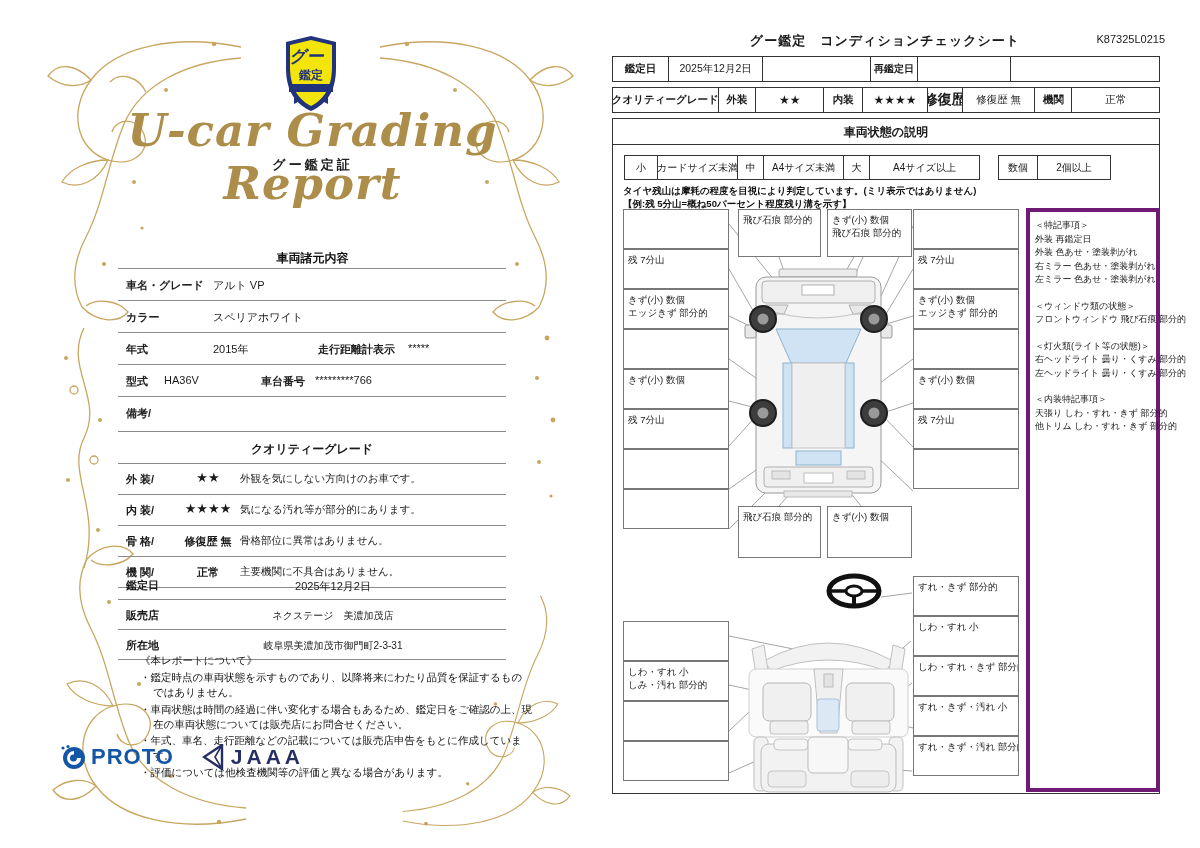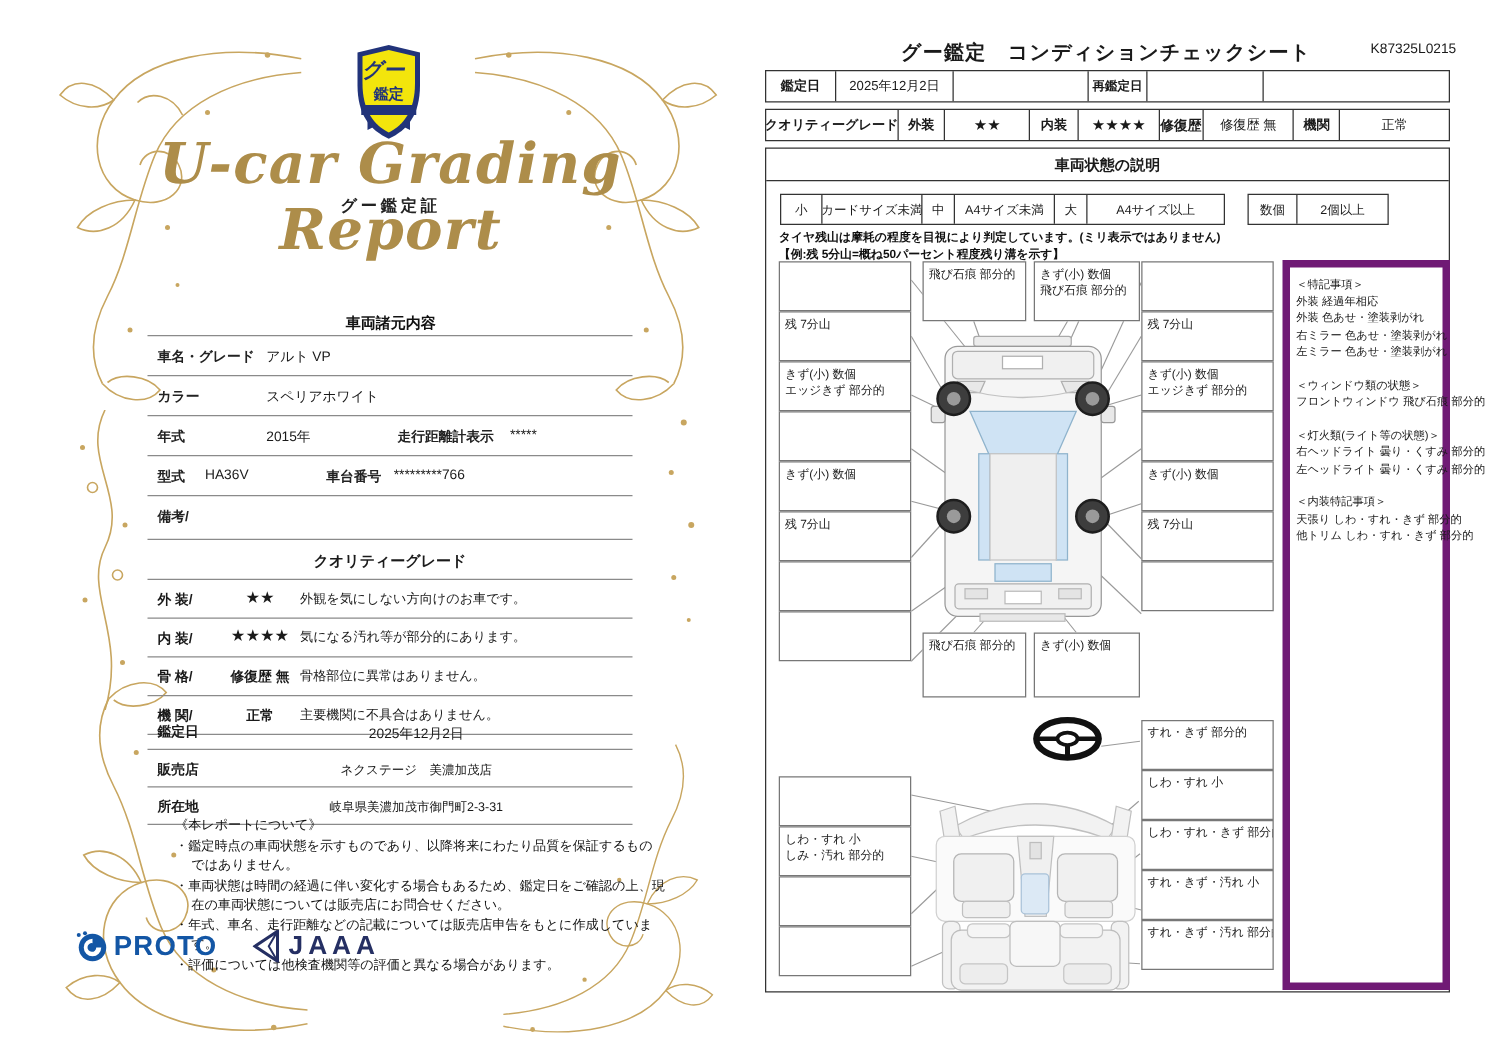--- a/index.html
+++ b/index.html
@@ -39,21 +39,21 @@
   .about{position:absolute;left:80px;top:625px;width:392px;
     font-family:"Liberation Serif","DejaVu Serif",serif;font-size:10.5px;line-height:1.45;color:#111;}
   .about .about-title{margin-bottom:2px;}
   .about .line{padding-left:13px;text-indent:-13px;margin-bottom:1px;}
   .logos{position:absolute;left:0;top:716px;width:100%;display:flex;justify-content:flex-start;align-items:center;gap:28px;}
   .logo{display:flex;align-items:center;gap:5px;}
   .proto-text{font-size:22px;font-weight:bold;color:#1356a5;letter-spacing:1px;}
   .jaaa-text{font-size:21px;font-weight:bold;color:#252f63;letter-spacing:4px;}
   
   #right-page{position:absolute;left:605px;top:28px;width:560px;height:806px;}
-  .rp-title{position:absolute;left:0;top:4px;width:100%;text-align:center;font-weight:bold;font-size:16px;letter-spacing:1px;}
+  .rp-title{position:absolute;left:0;top:4px;width:100%;text-align:center;font-weight:bold;font-size:13px;letter-spacing:1px;}
   .rp-code{position:absolute;right:0;top:5px;font-size:11px;}
   .hcells{position:absolute;left:7px;width:548px;height:26px;display:flex;border:1px solid #333;box-sizing:border-box;}
   .hcells .cell{border-left:1px solid #333;box-sizing:border-box;display:flex;align-items:center;justify-content:center;
     font-size:10.5px;white-space:nowrap;overflow:hidden;}
   .hcells .cell:first-child{border-left:none;}
   .hcells .cell.b{font-weight:600;}
   .rp-main{position:absolute;left:7px;top:90px;width:548px;height:676px;border:1px solid #333;box-sizing:border-box;}
   .rp-sec-title{position:absolute;left:0;top:0;width:100%;height:26px;line-height:26px;text-align:center;
     font-weight:bold;font-size:12px;border-bottom:1px solid #333;box-sizing:border-box;}
   .mini-table{position:absolute;height:25px;display:flex;border:1px solid #333;box-sizing:border-box;}
@@ -62,21 +62,21 @@
   .mini-table .cell:first-child{border-left:none;}
   .tire-note{position:absolute;left:10px;top:66px;font-size:9.5px;font-weight:600;line-height:1.35;color:#111;}
   .col{position:absolute;display:flex;flex-direction:column;gap:0;z-index:2;}
   .row-boxes{position:absolute;display:flex;gap:6px;z-index:2;}
   .lbox{width:106px;height:40px;border:1px solid #777;background:#fff;box-sizing:border-box;
     padding:3px 4px;font-size:9.5px;line-height:1.4;white-space:nowrap;overflow:hidden;}
   .lbox.t{width:83px;height:48px;}
   .lbox.t2{width:85px;height:48px;}
   .lbox.bt{width:83px;height:52px;}
   .lbox.bt2{width:85px;height:52px;}
-  .notes-panel{position:absolute;left:413px;top:89px;width:134px;height:584px;border:6px solid #701a75;
+  .notes-panel{position:absolute;left:413px;top:89px;width:134px;height:584px;border:4px solid #701a75;
     box-sizing:border-box;padding:7px 5px;font-size:9px;line-height:1.5;z-index:2;background:#fff;}
   .notes-panel .line{min-height:13px;white-space:nowrap;}
   .leader-svg{position:absolute;left:0;top:0;z-index:1;}
   .diagram{position:absolute;z-index:1;}
   .rp-footer{position:absolute;left:2px;top:770px;font-size:11px;font-weight:bold;white-space:nowrap;}
 </style>
 </head>
 <body>
 
 <div id="left-page">
@@ -288,21 +288,21 @@
     <div class="cell" style="width:93px"></div>
     <div class="cell" style="width:150px"></div>
   </div>
 
   <div class="hcells" style="top:59px">
     <div class="cell b" style="width:105px">クオリティーグレード</div>
     <div class="cell b" style="width:38px">外装</div>
     <div class="cell" style="width:68px;font-size:12px">★★</div>
     <div class="cell b" style="width:39px">内装</div>
     <div class="cell" style="width:65px;font-size:12px">★★★★</div>
-    <div class="cell b" style="width:35px;font-size:11px">修復歴</div>
+    <div class="cell b" style="width:35px;font-size:14px">修復歴</div>
     <div class="cell" style="width:73px">修復歴 無</div>
     <div class="cell b" style="width:37px">機関</div>
     <div class="cell" style="width:88px">正常</div>
   </div>
 
   <div class="rp-main">
     <div class="rp-sec-title">車両状態の説明</div>
 
     <div class="mini-table" style="left:11px;top:36px">
       <div class="cell b" style="width:32px">小</div>
@@ -494,21 +494,21 @@
       <div class="lbox">
           <div class="line">すれ・きず・汚れ 小</div>
         </div>
       <div class="lbox">
           <div class="line">すれ・きず・汚れ 部分的</div>
         </div>
     </div>
 
     <div class="notes-panel">
         <div class="line">＜特記事項＞</div>
-        <div class="line">外装 経過年相応</div>
+        <div class="line">外装 再鑑定日</div>
         <div class="line">外装 色あせ・塗装剥がれ</div>
         <div class="line">右ミラー 色あせ・塗装剥がれ</div>
         <div class="line">左ミラー 色あせ・塗装剥がれ</div>
         <div class="line"></div>
         <div class="line">＜ウィンドウ類の状態＞</div>
         <div class="line">フロントウィンドウ 飛び石痕 部分的</div>
         <div class="line"></div>
         <div class="line">＜灯火類(ライト等の状態)＞</div>
         <div class="line">右ヘッドライト 曇り・くすみ 部分的</div>
         <div class="line">左ヘッドライト 曇り・くすみ 部分的</div>

